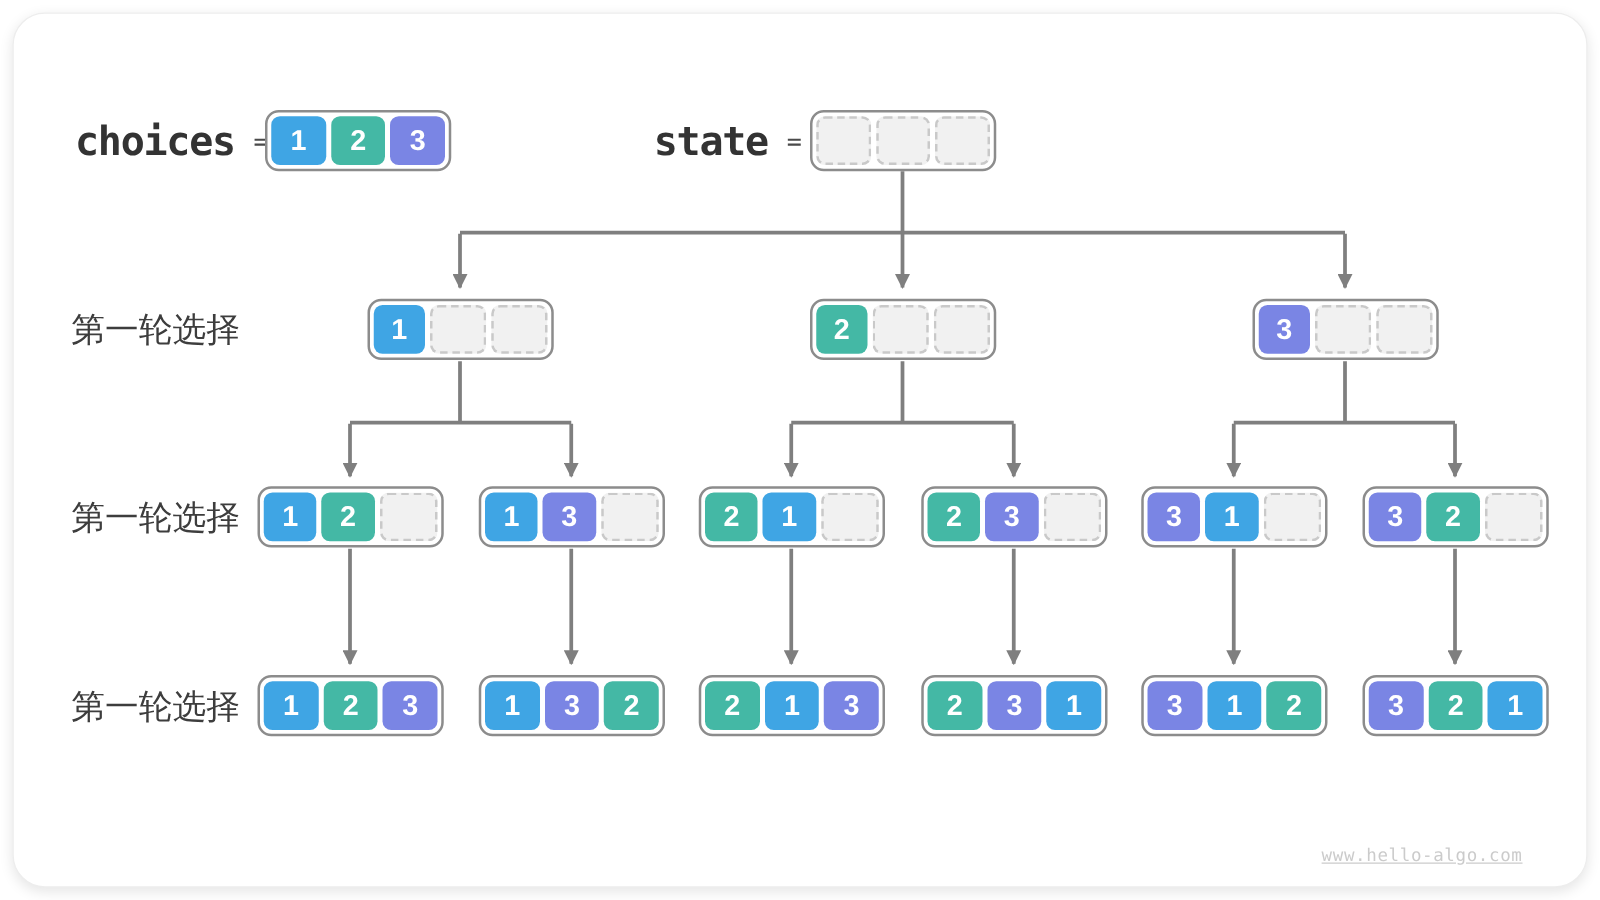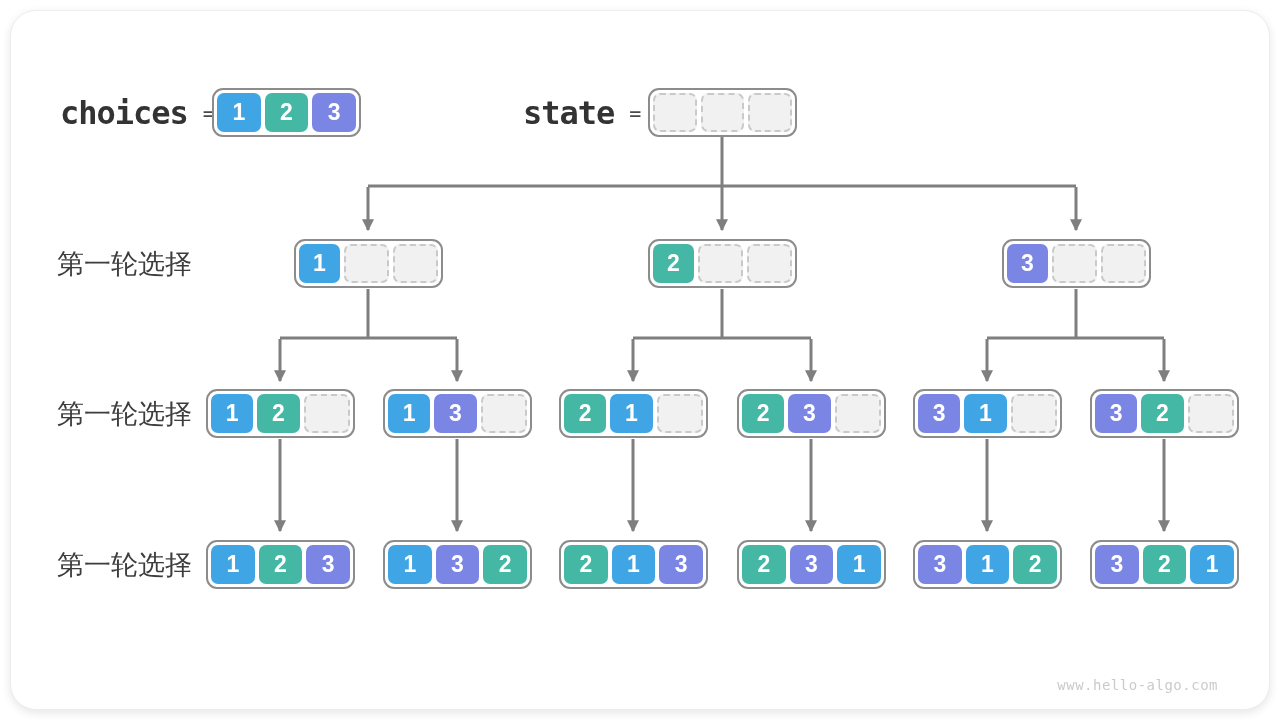--- a/index.html
+++ b/index.html
@@ -42,21 +42,21 @@
     box-sizing:border-box;
     font-size:23px;font-weight:600;color:#ffffff;
   }
   .cell.empty{
     background:var(--empty_cell_bg,#f1f1f1);
     border:2px dashed var(--empty_cell_border,#c9c9c9);
   }
   .watermark{
     position:absolute;right:62px;top:677px;
     font-family:"DejaVu Sans Mono","Liberation Mono",monospace;
-    font-size:14px;color:#cbcbcb;letter-spacing:0.5px;
+    font-size:14px;color:#cbcbcb;letter-spacing:0.5px;text-decoration:underline;
   }
 </style>
 </head>
 <body>
 
 <div class="canvas">
   <div class="card"></div>
 
   <svg class="arrows" width="1280" height="720">
     <defs>

